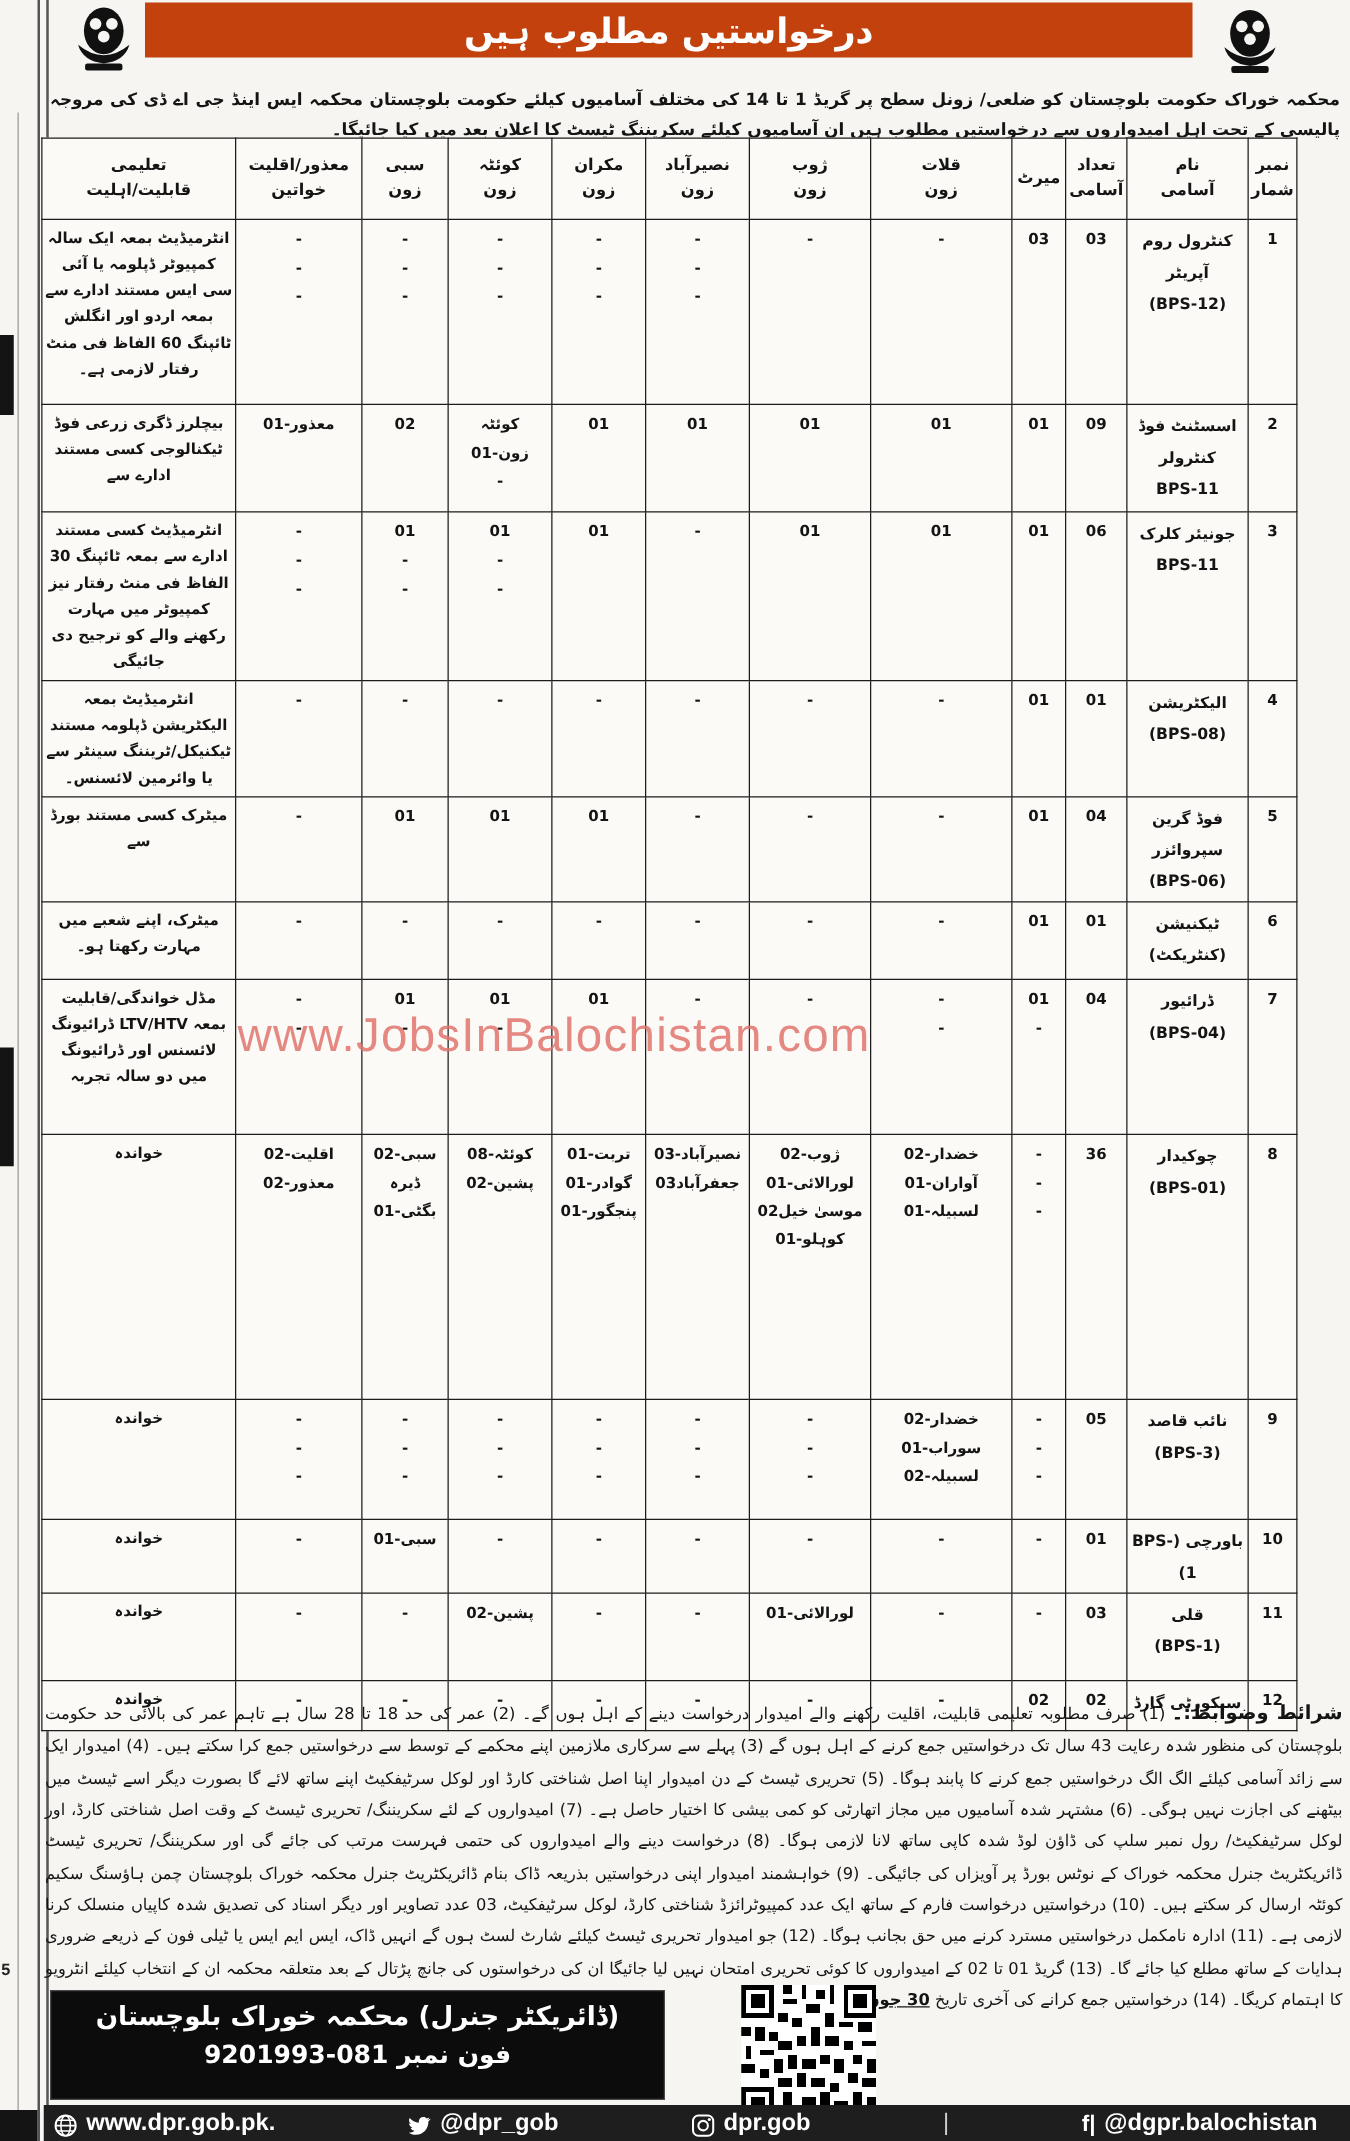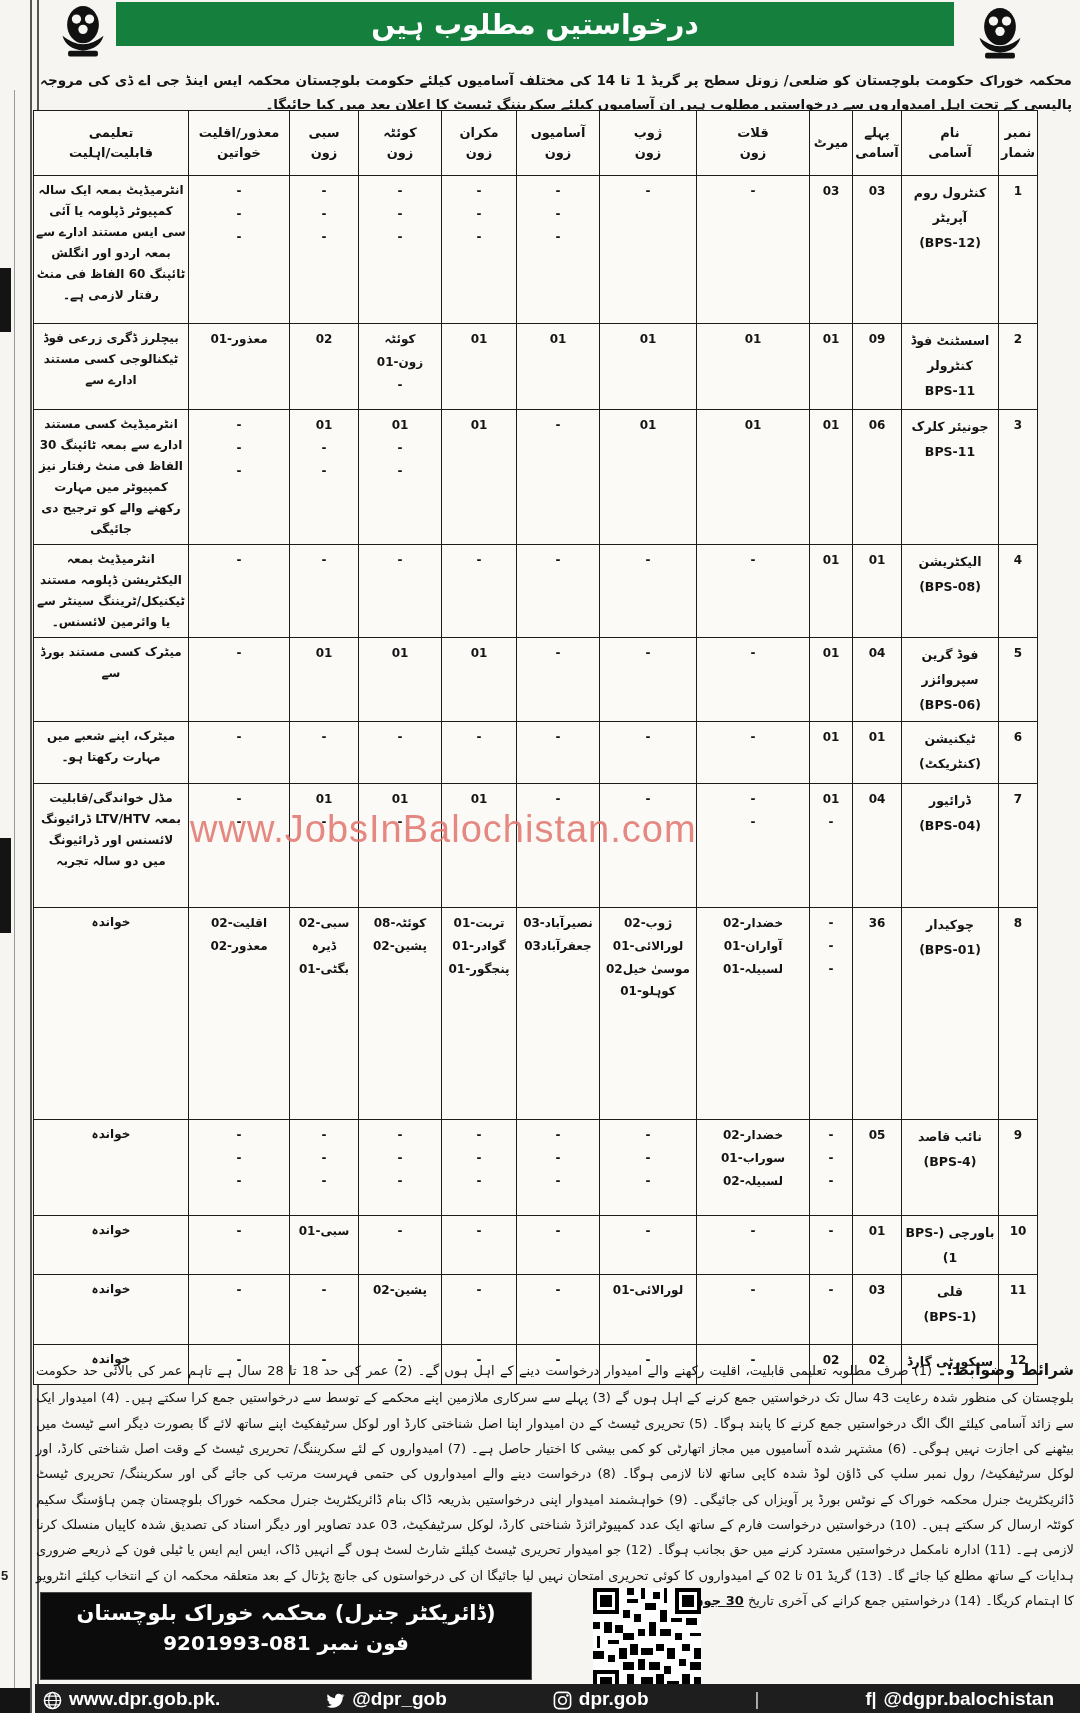--- a/index.html
+++ b/index.html
@@ -4,21 +4,21 @@
 <style>
   html,body{margin:0;padding:0;}
   .page{position:relative;width:1080px;height:1713px;background:#f6f5f1;overflow:hidden;
         font-family:"DejaVu Sans",sans-serif;color:#141414;}
   
   .rail-line{position:absolute;top:0;bottom:0;background:#555;}
   .rail-block{position:absolute;left:0;background:#141414;}
   .edge-num{position:absolute;left:1px;top:1568px;font:bold 13px "Liberation Sans",sans-serif;color:#222;}
   
   .emblem{position:absolute;width:56px;height:62px;}
-  .banner{position:absolute;left:116px;top:2px;width:838px;height:44px;background:#15803d;
+  .banner{position:absolute;left:116px;top:2px;width:838px;height:44px;background:#c2410c;
           display:flex;align-items:center;justify-content:center;}
   .banner-title{color:#fff;font-size:28px;font-weight:bold;direction:rtl;}
   .intro{position:absolute;left:40px;top:54px;width:1032px;direction:rtl;text-align:justify;
          font-size:13.5px;font-weight:bold;line-height:1.8;}
   
   .jobs-table{position:absolute;left:33px;top:110px;width:938px;border-collapse:collapse;
               direction:rtl;table-layout:fixed;background:#fbfaf7;}
   .jobs-table th,.jobs-table td{border:1.6px solid #1c1c1c;white-space:pre-line;
               text-align:center;vertical-align:top;padding:4px 2px;overflow:hidden;}
   .jobs-table th{height:56px;font-size:13px;font-weight:bold;vertical-align:middle;line-height:1.55;}
@@ -97,28 +97,28 @@
   </div>
   <p class="intro">محکمہ خوراک حکومت بلوچستان کو ضلعی/ زونل سطح پر گریڈ 1 تا 14 کی مختلف آسامیوں کیلئے حکومت بلوچستان محکمہ ایس اینڈ جی اے ڈی کی مروجہ پالیسی کے تحت اہل امیدواروں سے درخواستیں مطلوب ہیں ان آسامیوں کیلئے سکریننگ ٹیسٹ کا اعلان بعد میں کیا جائیگا۔</p>
 
   <table class="jobs-table">
     <thead>
         <tr>
           <th class="col-serial">نمبر
 شمار</th>
           <th class="col-name">نام
 آسامی</th>
-          <th class="col-tadad">پہلے
+          <th class="col-tadad">تعداد
 آسامی</th>
           <th class="col-merit">میرٹ</th>
           <th class="col-kalat">قلات
 زون</th>
           <th class="col-zhob">ژوب
 زون</th>
-          <th class="col-naseerabad">آسامیوں
+          <th class="col-naseerabad">نصیرآباد
 زون</th>
           <th class="col-makran">مکران
 زون</th>
           <th class="col-quetta">کوئٹہ
 زون</th>
           <th class="col-c_zone">سبی
 زون</th>
           <th class="col-disabled">معذور/اقلیت
 خواتین</th>
           <th class="col-qualification">تعلیمی
@@ -278,21 +278,21 @@
 پشین-02</td>
           <td class="col-c_zone">سبی-02
 ڈیرہ بگٹی-01</td>
           <td class="col-disabled">اقلیت-02
 معذور-02</td>
           <td class="col-qualification">خواندہ</td>
         </tr>
         <tr>
           <td class="col-serial">9</td>
           <td class="col-name">نائب قاصد
-(BPS-4)</td>
+(BPS-3)</td>
           <td class="col-tadad">05</td>
           <td class="col-merit">-
 -
 -</td>
           <td class="col-kalat">خضدار-02
 سوراب-01
 لسبیلہ-02</td>
           <td class="col-zhob">-
 -
 -</td>

